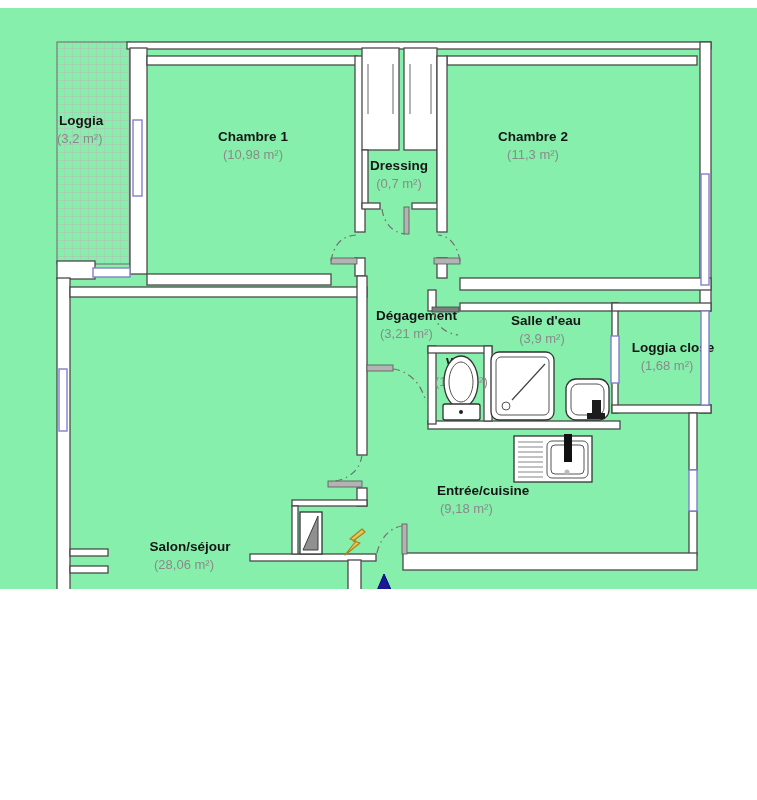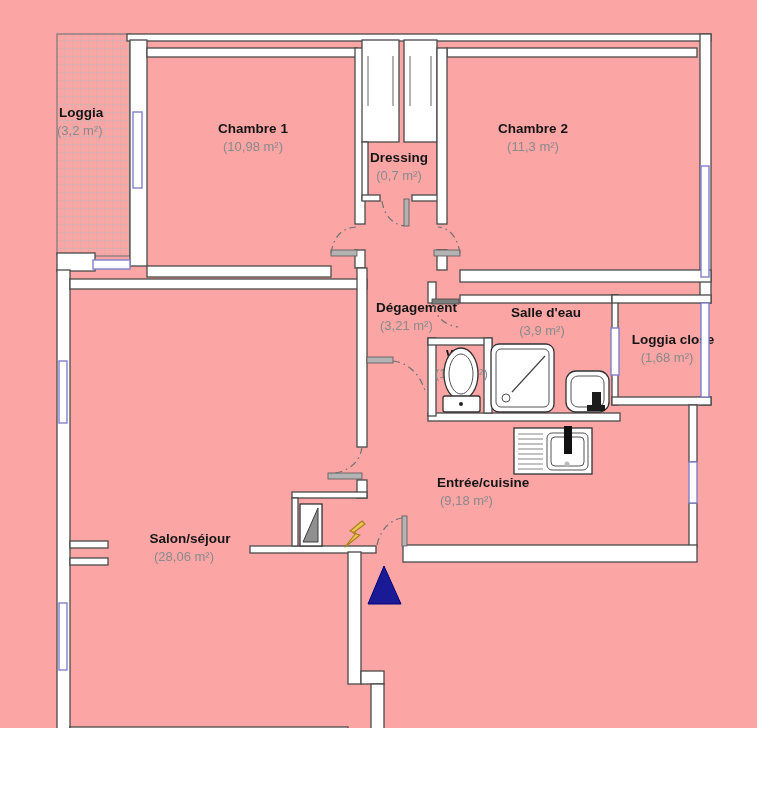--- a/index.html
+++ b/index.html
@@ -1,16 +1,16 @@
 <!DOCTYPE html>
 <html><head>
 <meta charset="utf-8">
 <style>
   html,body{margin:0;padding:0;background:#fff;}
-  .stage{width:757px;height:728px;position:relative;background:#fca5a5;}
+  .stage{width:757px;height:581px;position:relative;background:#86efac;margin-top:8px;}
   svg{display:block;}
   .rname{font-family:"Liberation Sans",sans-serif;font-size:13.5px;font-weight:bold;fill:#151515;}
   .rarea{font-family:"Liberation Sans",sans-serif;font-size:13px;fill:#8a8a8a;}
   .wall{fill:#ffffff;stroke:#4a4a4a;stroke-width:1.3;}
   .thin{stroke:#666;stroke-width:1;}
   .win{fill:#ffffff;stroke-width:1.4;}
   .arc{fill:none;stroke:#707070;stroke-width:1.2;stroke-dasharray:7 4 1.5 4;}
   .leaf{fill:#b3b3b3;stroke:#555;stroke-width:.8;}
   .leafdark{fill:#7d7d7d;stroke:#444;stroke-width:.8;}
   .fix{fill:#ffffff;stroke:#333;stroke-width:1.3;}

